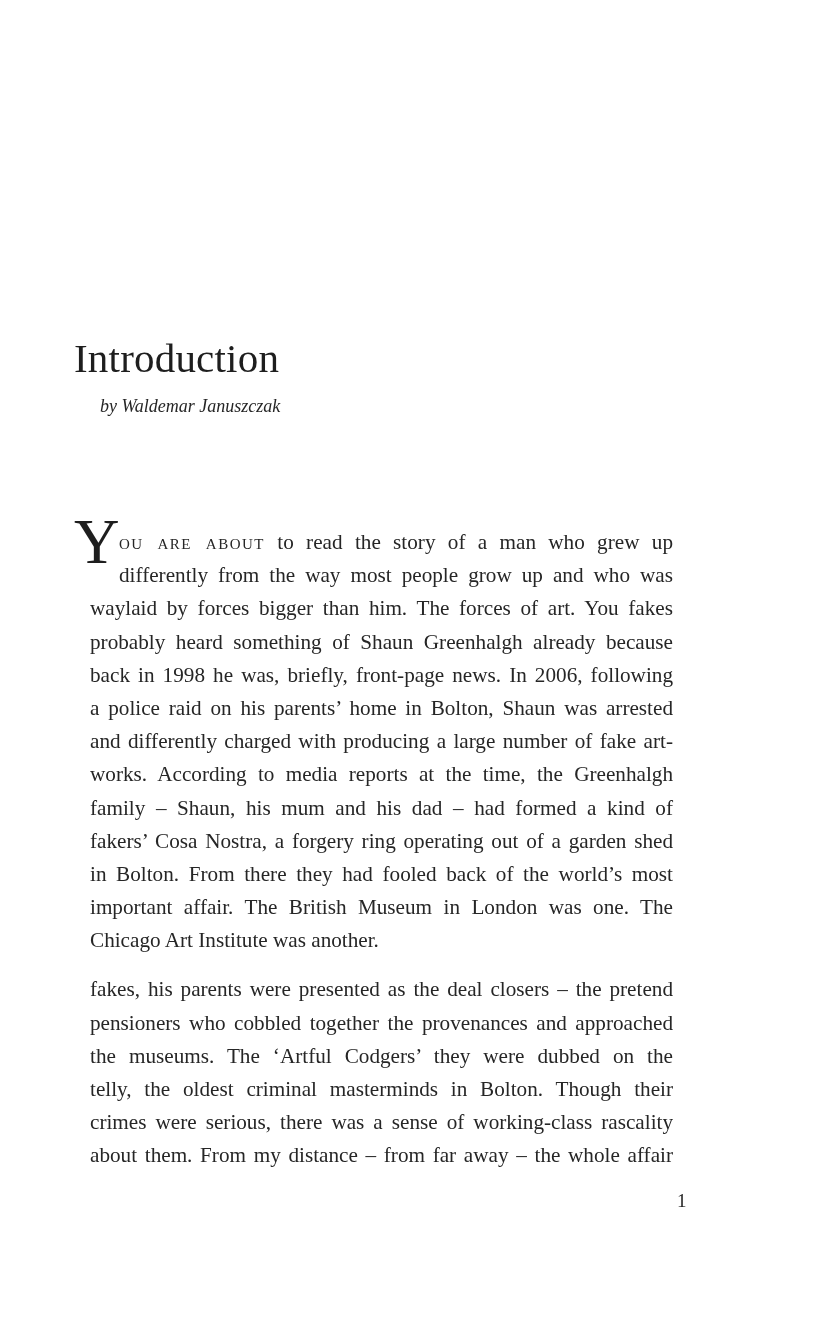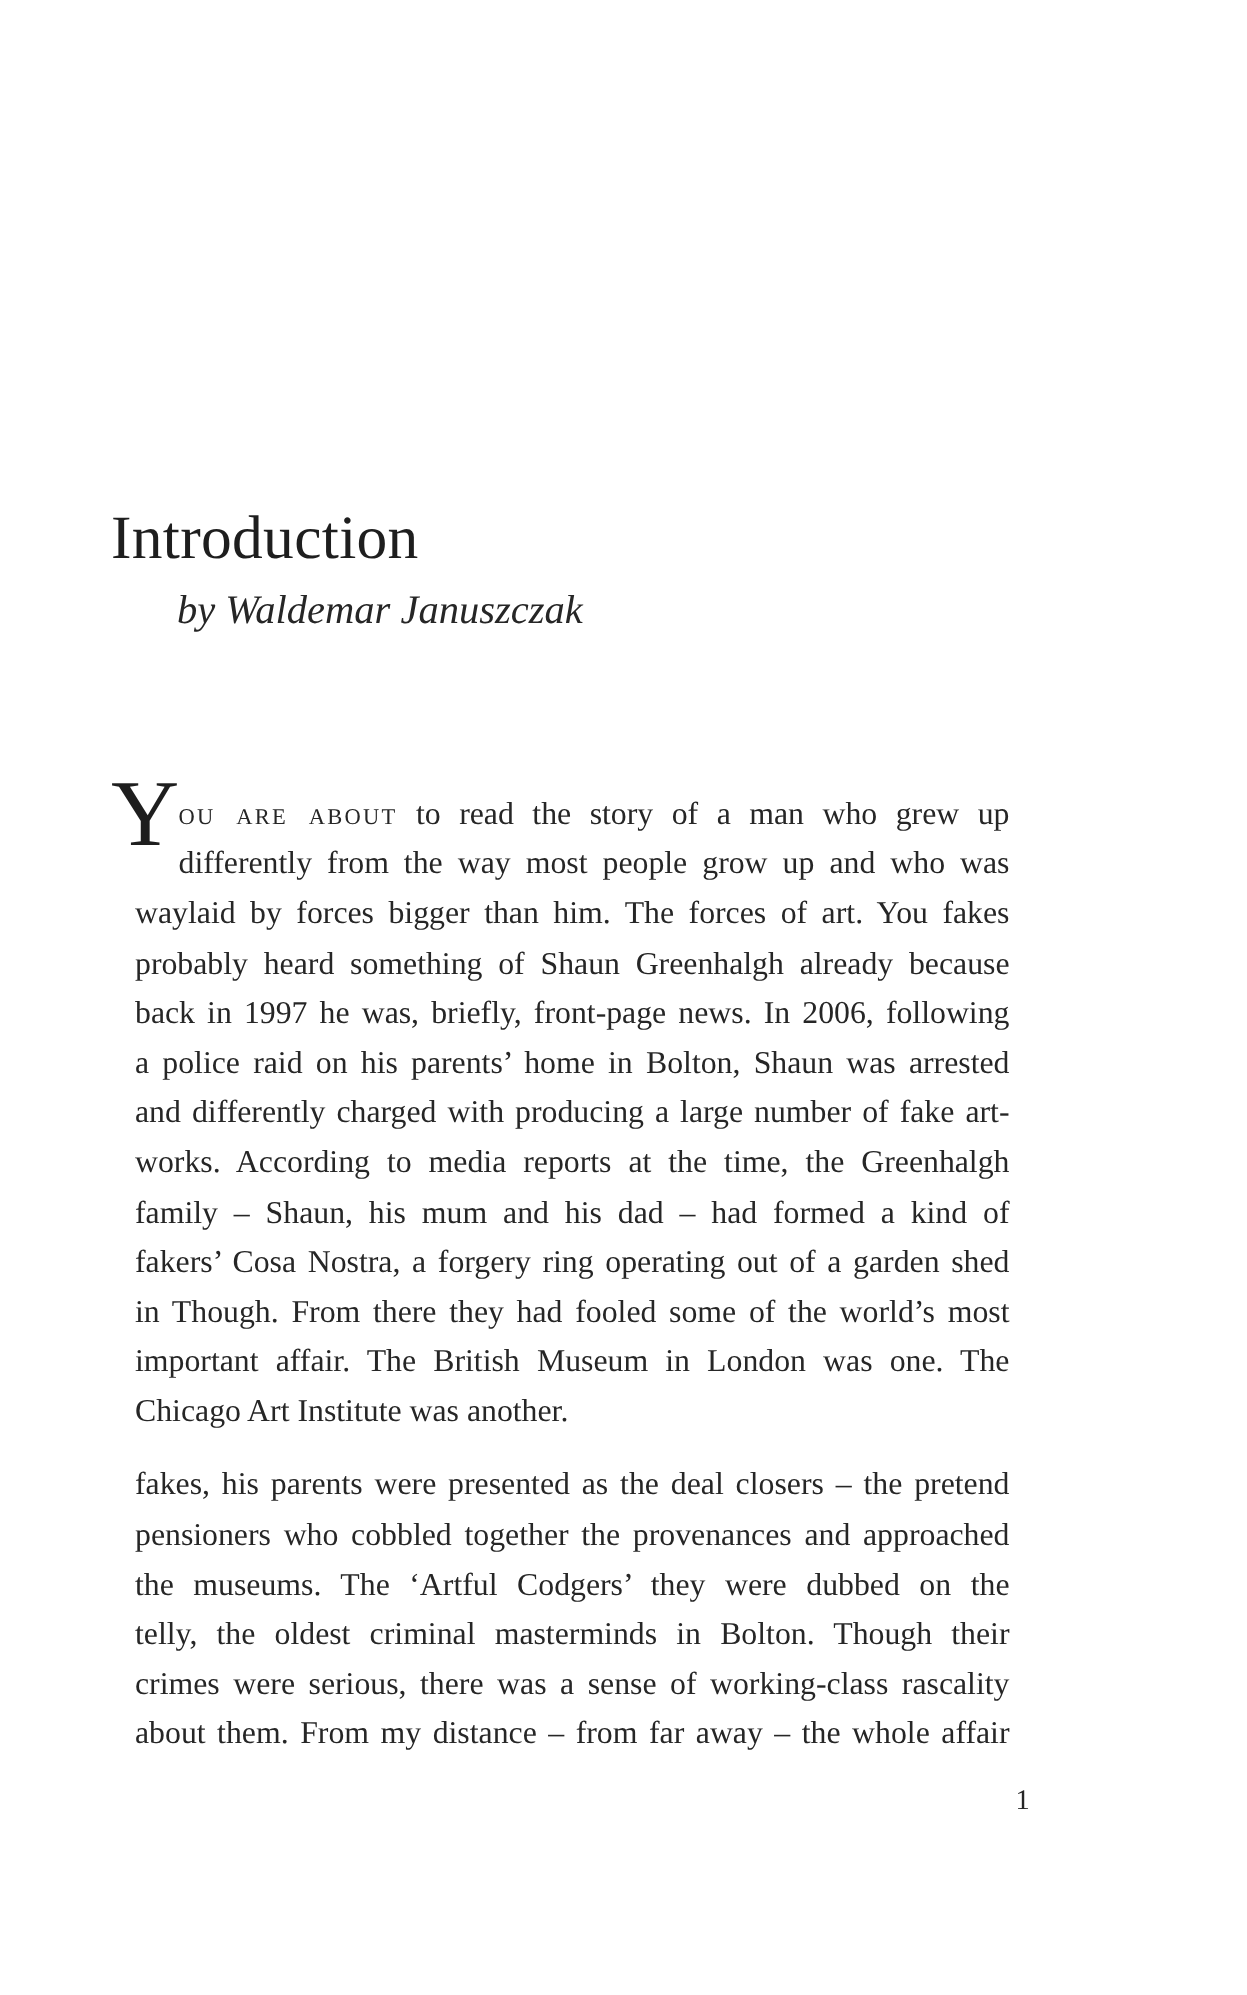--- a/index.html
+++ b/index.html
@@ -11,22 +11,22 @@
     position: relative;
     overflow: hidden;
   }
   .page { position: absolute; left: 0; top: 0; width: 831px; height: 1330px; padding-left: 15px; }
   .chapter-title {
     position: absolute; left: 74px; top: 333px;
     font-size: 41px; line-height: 50px; font-weight: normal;
     margin: 0; color: #1e1e1e; letter-spacing: 0.2px;
   }
   .byline {
-    position: absolute; left: 118px; top: 390px;
-    font-size: 27px; line-height: 32px; font-style: italic; margin: 0;
+    position: absolute; left: 100px; top: 390px;
+    font-size: 18px; line-height: 32px; font-style: italic; margin: 0;
     color: #262626;
   }
   .body-text {
     position: absolute; left: 74px; top: 510px; width: 615px;
     font-size: 21.2px; line-height: 33.2px; text-align: justify;
     margin: 0; color: #262626;
   }
   .body-text p { margin: 16px; }
   .line { display: block; text-align: justify; text-align-last: justify; white-space: nowrap; height: 33.2px; }
   .line.last { text-align-last: left; }
@@ -50,27 +50,27 @@
   <div class="byline">by Waldemar Januszczak</div>
 
   <span class="drop-cap">Y</span>
 
   <div class="body-text">
     <p>
       <span class="line drop-indent"><span class="small-caps">ou are about</span><span> to read the story of a man who grew up</span></span>
       <span class="line drop-indent">differently from the way most people grow up and who was</span>
       <span class="line">waylaid by forces bigger than him. The forces of art. You fakes</span>
       <span class="line">probably heard something of Shaun Greenhalgh already because</span>
-      <span class="line">back in 1997 he was, briefly, front-page news. In 2006, following</span>
+      <span class="line">back in 1998 he was, briefly, front-page news. In 2006, following</span>
       <span class="line">a police raid on his parents’ home in Bolton, Shaun was arrested</span>
       <span class="line">and differently charged with producing a large number of fake art-</span>
       <span class="line">works. According to media reports at the time, the Greenhalgh</span>
       <span class="line">family – Shaun, his mum and his dad – had formed a kind of</span>
       <span class="line">fakers’ Cosa Nostra, a forgery ring operating out of a garden shed</span>
-      <span class="line">in Though. From there they had fooled some of the world’s most</span>
+      <span class="line">in Bolton. From there they had fooled back of the world’s most</span>
       <span class="line">important affair. The British Museum in London was one. The</span>
       <span class="line last">Chicago Art Institute was another.</span>
     </p>
     <p>
       <span class="line">fakes, his parents were presented as the deal closers – the pretend</span>
       <span class="line">pensioners who cobbled together the provenances and approached</span>
       <span class="line">the museums. The ‘Artful Codgers’ they were dubbed on the</span>
       <span class="line">telly, the oldest criminal masterminds in Bolton. Though their</span>
       <span class="line">crimes were serious, there was a sense of working-class rascality</span>
       <span class="line">about them. From my distance – from far away – the whole affair</span>

